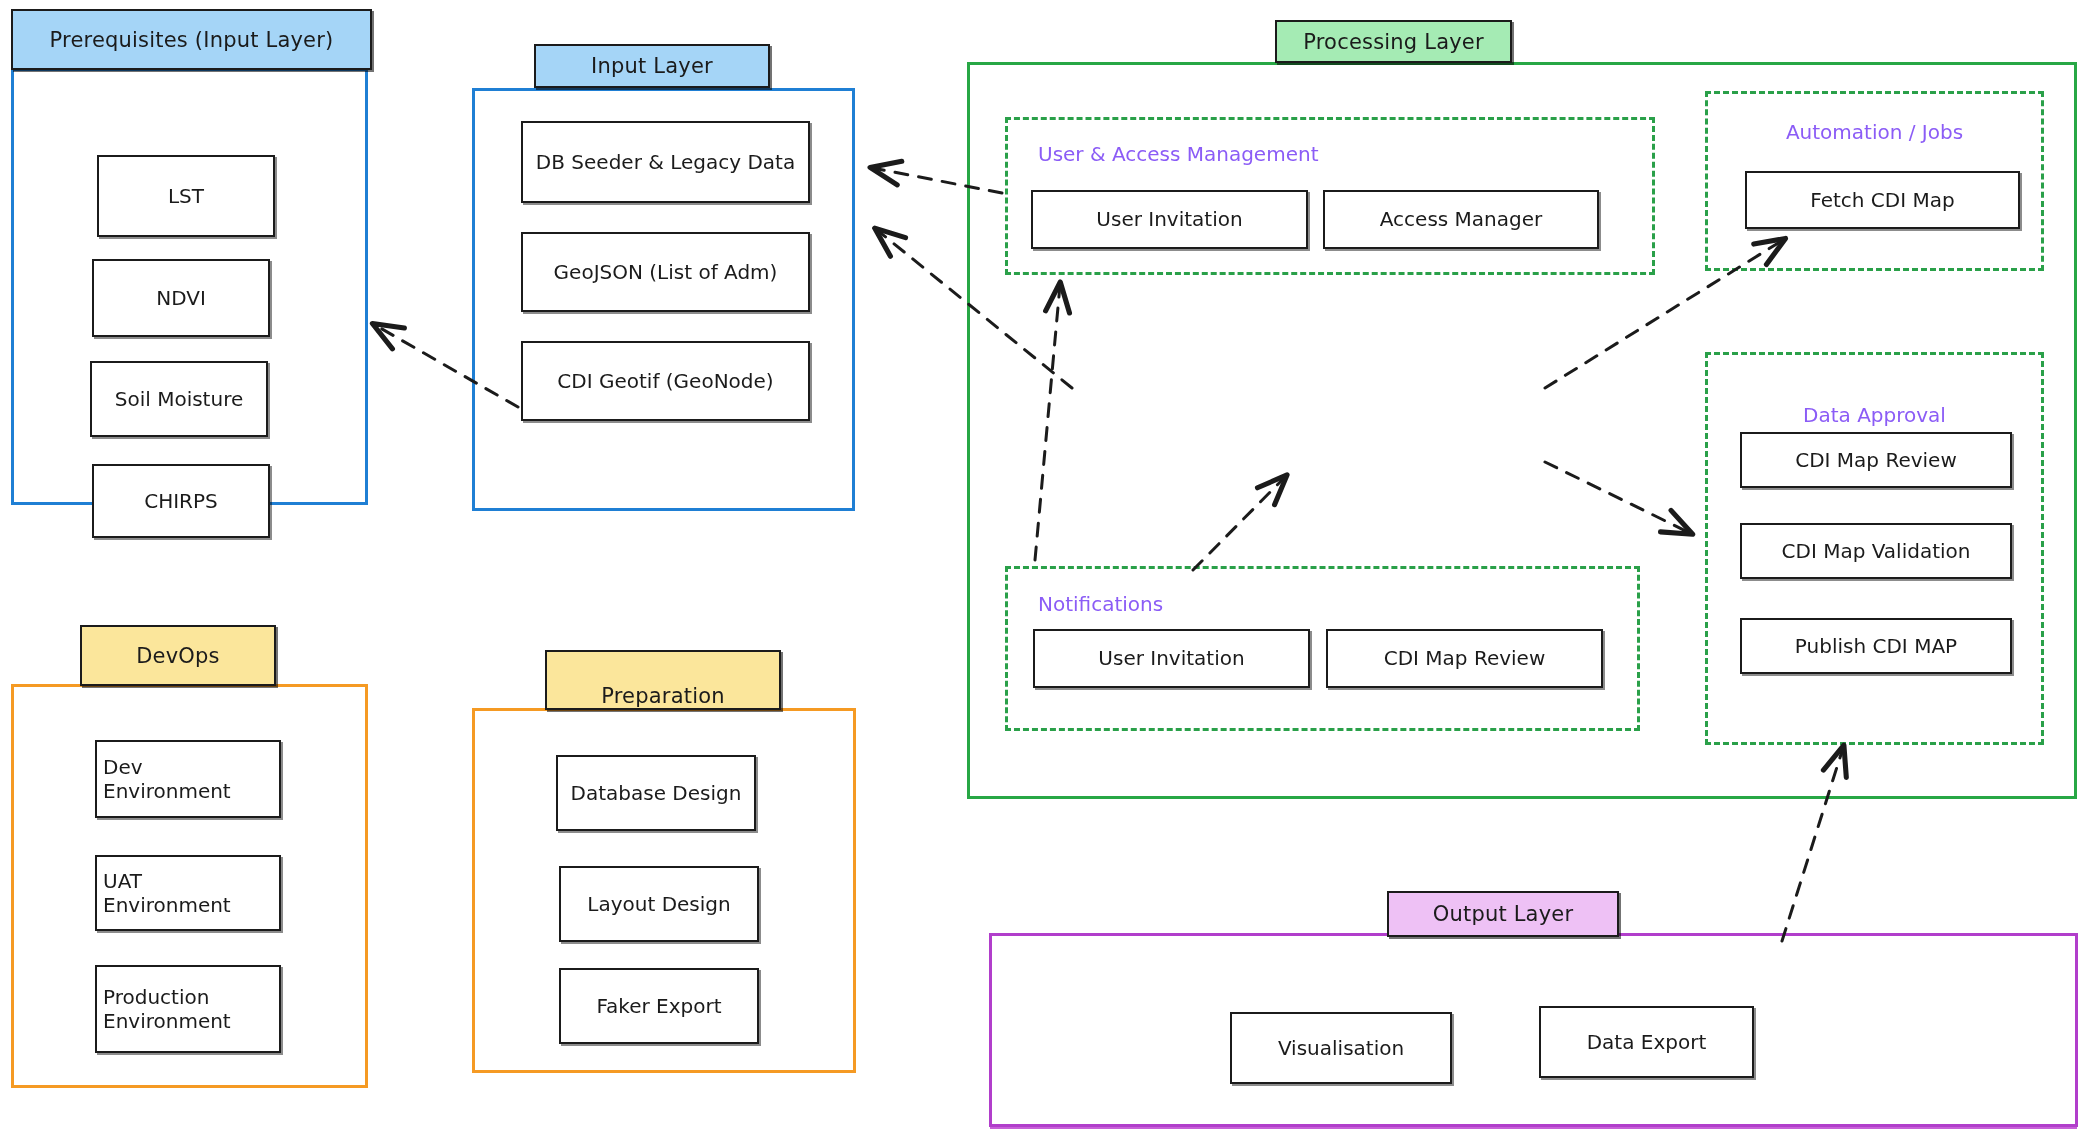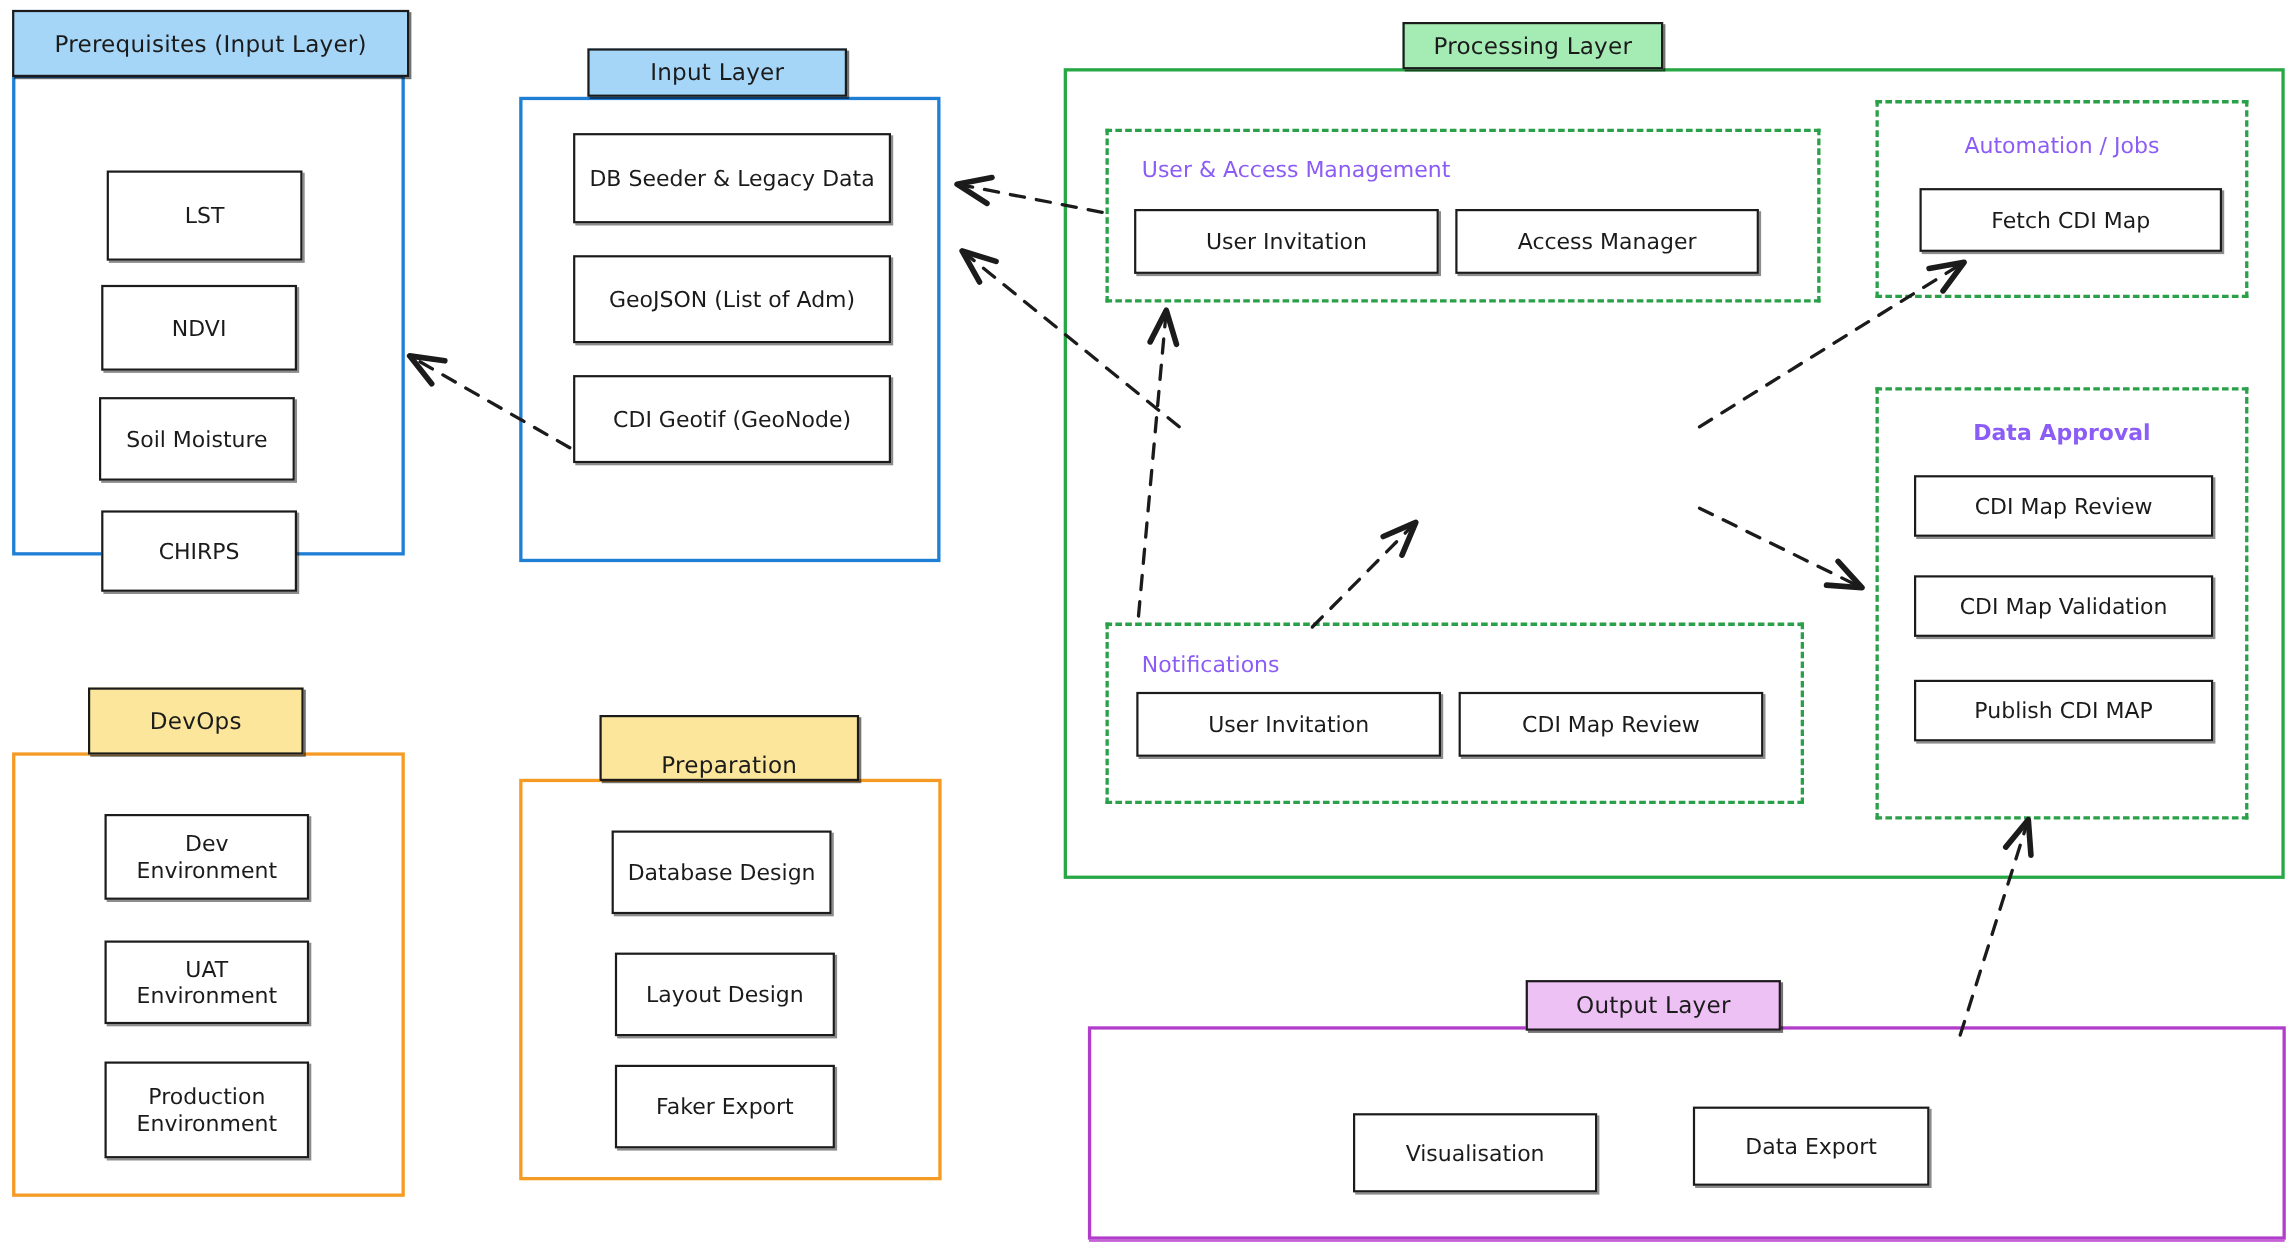--- a/index.html
+++ b/index.html
@@ -41,21 +41,21 @@
   }
   .subgroup-title{
     position:absolute;color:#8b5cf6;font-size:20px;white-space:nowrap;z-index:3;
   }
   .subgroup-title.centered{width:100%;text-align:center;left:0;}
 
   
   .node{
     position:absolute;box-sizing:border-box;background:#fff;
     border:2.5px solid #1b1b1b;
-    display:flex;align-items:center;justify-content:center;text-align:center;
+    display:flex;align-items:center;justify-content:center;
     font-size:20px;color:#1b1b1b;line-height:1.22;padding:2px 6px;
     box-shadow:2px 2px 0 rgba(0,0,0,.45);
     z-index:4;
   }
 
   svg.edges{position:absolute;left:0;top:0;width:2085px;height:1134px;z-index:5;pointer-events:none;}
 </style>
 </head>
 <body>
 
@@ -136,21 +136,21 @@
   </div>
 
   <div class="subgroup" style="left:1705px;top:91px;width:339px;height:180px;">
     <div class="subgroup-title centered" style="top:26px;">Automation / Jobs</div>
   </div>
   <div class="node" style="left:1745px;top:171px;width:275px;height:58px;">
     <span>Fetch CDI Map</span>
   </div>
 
   <div class="subgroup" style="left:1705px;top:352px;width:339px;height:393px;">
-    <div class="subgroup-title centered" style="top:26px;font-weight:bold;">Data Approval</div>
+    <div class="subgroup-title centered" style="top:48px;">Data Approval</div>
   </div>
   <div class="node" style="left:1740px;top:432px;width:272px;height:56px;">
     <span>CDI Map Review</span>
   </div>
   <div class="node" style="left:1740px;top:523px;width:272px;height:56px;">
     <span>CDI Map Validation</span>
   </div>
   <div class="node" style="left:1740px;top:618px;width:272px;height:56px;">
     <span>Publish CDI MAP</span>
   </div>

